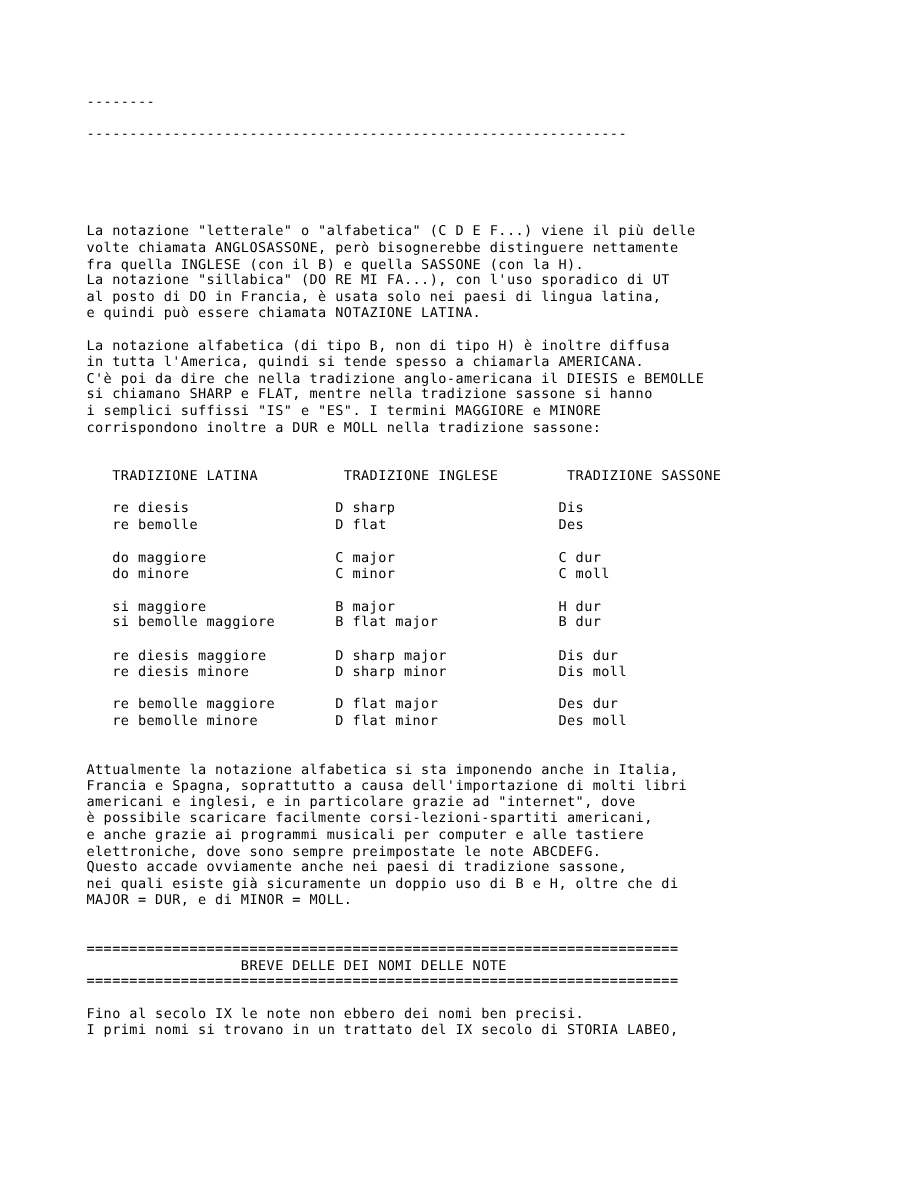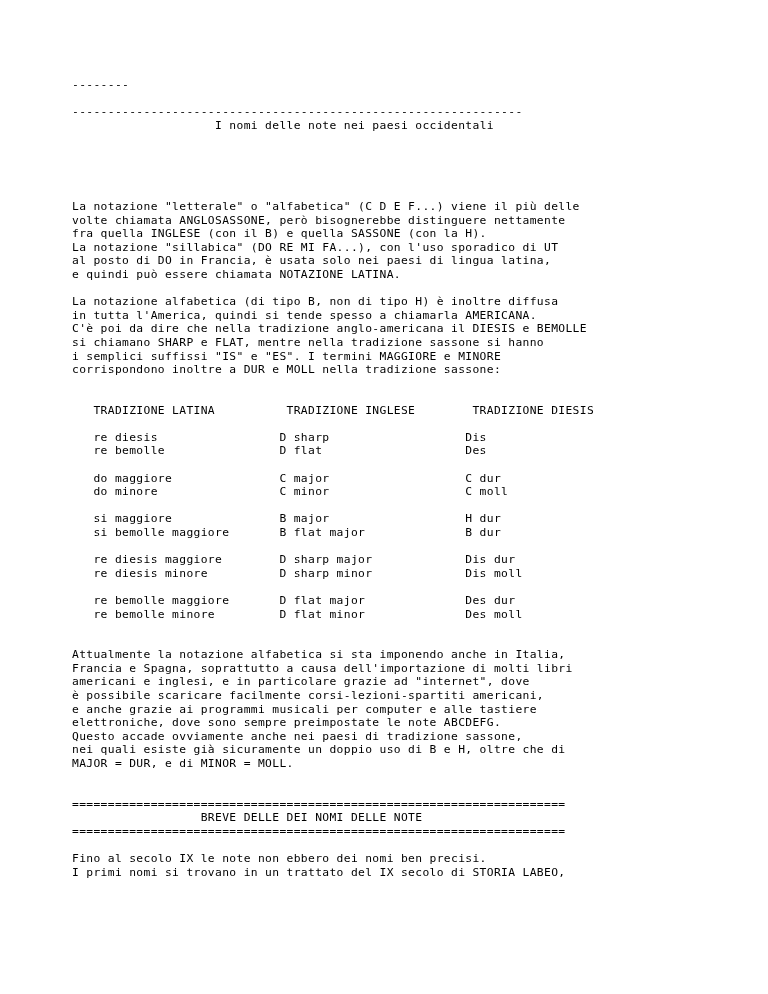--- a/index.html
+++ b/index.html
@@ -35,21 +35,20 @@
 </style>
 </head>
 <body>
 
 <div class="page">
 
   <pre class="doc blk">--------</pre>
   <div class="gap-sm"></div>
 
   <pre class="doc blk">---------------------------------------------------------------</pre>
-  <pre class="doc blk">                    <span>I nomi delle note nei paesi occidentali</span></pre>
 
   <div class="gap-md"></div>
 
   <div class="gap-sm"></div>
 
   <div class="gap-md"></div>
   <pre class="doc blk">La notazione "letterale" o "alfabetica" (C D E F...) viene il più delle
 volte chiamata ANGLOSASSONE, però bisognerebbe distinguere nettamente
 fra quella INGLESE (con il B) e quella SASSONE (con la H).
 La notazione "sillabica" (DO RE MI FA...), con l'uso sporadico di UT
@@ -58,21 +57,21 @@
 
   <div class="gap-sm"></div>
   <pre class="doc blk">La notazione alfabetica (di tipo B, non di tipo H) è inoltre diffusa
 in tutta l'America, quindi si tende spesso a chiamarla AMERICANA.
 C'è poi da dire che nella tradizione anglo-americana il DIESIS e BEMOLLE
 si chiamano SHARP e FLAT, mentre nella tradizione sassone si hanno
 i semplici suffissi "IS" e "ES". I termini MAGGIORE e MINORE
 corrispondono inoltre a DUR e MOLL nella tradizione sassone:</pre>
 
   <div class="gap-md"></div>
-  <pre class="doc blk">   TRADIZIONE LATINA          TRADIZIONE INGLESE        TRADIZIONE DIESIS</pre>
+  <pre class="doc blk">   TRADIZIONE LATINA          TRADIZIONE INGLESE        TRADIZIONE SASSONE</pre>
   <div class="gap-sm"></div>
   <pre class="doc blk">   re diesis                 D sharp                   Dis
    re bemolle                D flat                    Des
 
    do maggiore               C major                   C dur
    do minore                 C minor                   C moll
 
    si maggiore               B major                   H dur
    si bemolle maggiore       B flat major              B dur
 

